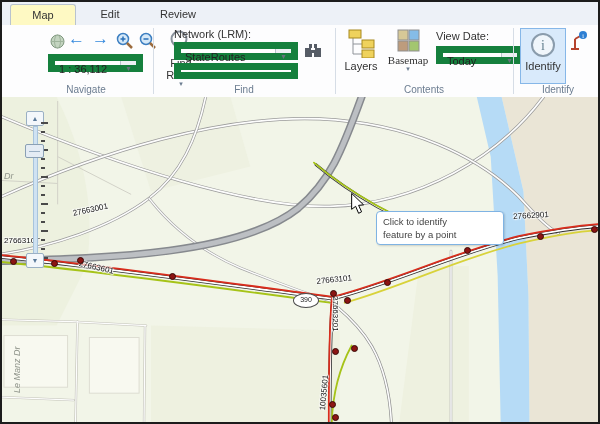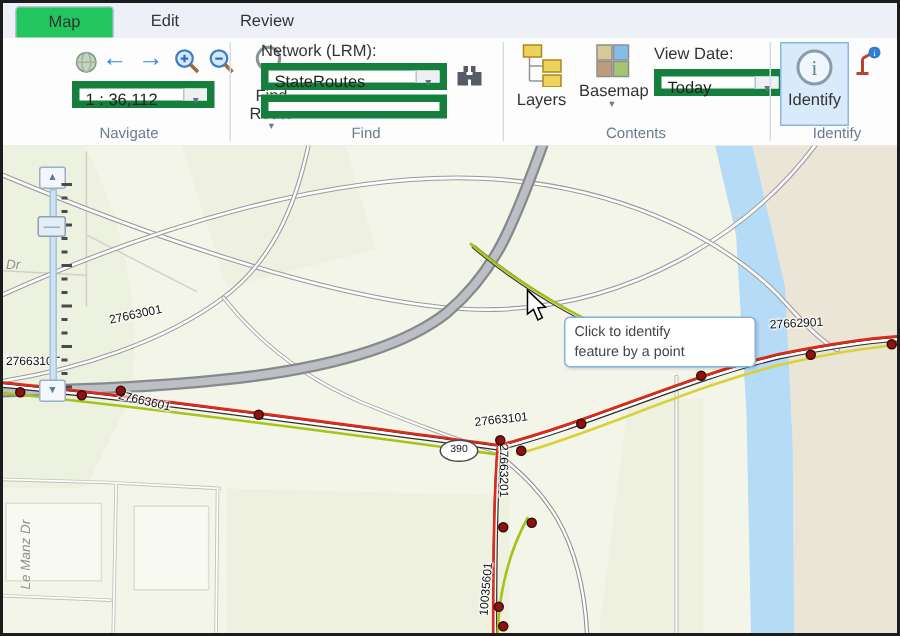--- a/index.html
+++ b/index.html
@@ -1,26 +1,26 @@
 <!DOCTYPE html>
 <html><head>
 <meta charset="utf-8">
 <style>
   html,body{margin:0;padding:0;background:#888;font-family:"Liberation Sans",sans-serif;}
   .window{position:relative;width:600px;height:424px;background:#fff;border:2px solid #1c1c1c;box-sizing:border-box;overflow:hidden;}
   
   .tabbar{position:absolute;left:0;top:0;width:100%;height:23px;background:#edf1f7;border-bottom:1px solid #c9d2dc;}
   .tab{position:absolute;top:2px;height:20px;line-height:20px;font-size:11px;color:#333;text-align:center;cursor:default;}
-  .tab.active{background:#22c55e;border:1px solid #b9c3cf;border-bottom:1px solid #fff;border-radius:3px 3px 0 0;top:2px;height:21px;}
+  .tab.active{background:#fef9c3;border:1px solid #b9c3cf;border-bottom:1px solid #fff;border-radius:3px 3px 0 0;top:2px;height:21px;}
   
   .ribbon{position:absolute;left:0;top:23px;width:100%;height:72px;background:#fdfdfe;border-bottom:1px solid #bfc9d4;}
   .sep{position:absolute;top:3px;bottom:3px;width:1px;background:#d6dde6;}
   .grouplabel{position:absolute;bottom:2px;font-size:10px;color:#6b7c90;text-align:center;}
   .btn{position:absolute;text-align:center;font-size:11px;color:#333;}
-  .combo{position:absolute;background:#fff;border:5px solid #15803d;height:18px;box-sizing:border-box;font-size:11px;color:#222;}
+  .combo{position:absolute;background:#fff;border:7px solid #15803d;height:18px;box-sizing:border-box;font-size:11px;color:#222;}
   .combo .val{position:absolute;left:4px;top:2px;white-space:nowrap;}
   .dd{position:absolute;right:0;top:0;bottom:0;width:15px;background:#eef1f4;border-left:1px solid #b9c2cc;color:#68727e;font-size:8px;line-height:16px;text-align:center;}
   .lbl{position:absolute;font-size:11px;color:#333;white-space:nowrap;text-align:right;}
   .caret{font-size:7px;color:#6b7c90;line-height:6px;}
   
   .map{position:absolute;left:0;top:95px;width:596px;height:325px;background:#f2f5e8;overflow:hidden;}
   .rlabel{position:absolute;font-size:8px;color:#111;white-space:nowrap;transform-origin:left top;
           text-shadow:0 0 2px #fff,0 0 2px #fff,0 0 1px #fff,1px 1px 1px #fff,-1px -1px 1px #fff;}
   .slabel{position:absolute;font-size:9px;font-style:italic;color:#8f948a;white-space:nowrap;transform-origin:left top;}
   .mkr{position:absolute;width:7px;height:7px;border-radius:50%;background:#8b1412;border:1px solid #3a0a08;box-sizing:border-box;}
@@ -98,21 +98,21 @@
 
     <div class="btn" style="left:340px;top:4px;width:38px;">
       <svg width="27" height="29" viewBox="0 0 27 29">
         <path d="M5,9 v16 M5,15 h9 M5,25 h9" stroke="#8f9399" fill="none"></path>
         <rect x="1" y="1" width="12" height="8" fill="#efd25c" stroke="#a8891f"></rect>
         <rect x="14" y="11" width="12" height="8" fill="#efd25c" stroke="#a8891f"></rect>
         <rect x="14" y="21" width="12" height="8" fill="#efd25c" stroke="#a8891f"></rect>
       </svg>
       <div>Layers</div>
     </div>
-    <div class="btn" style="left:384px;top:4px;width:44px;">
+    <div class="btn" style="left:384px;top:4px;width:44px;font-family:Liberation Serif, serif;">
       <svg width="23" height="23" viewBox="0 0 23 23">
         <rect x="1" y="1" width="10" height="10" fill="#d6c897" stroke="#8f8f8f"></rect>
         <rect x="12" y="1" width="10" height="10" fill="#85bce8" stroke="#8f8f8f"></rect>
         <rect x="1" y="12" width="10" height="10" fill="#bd9c7d" stroke="#8f8f8f"></rect>
         <rect x="12" y="12" width="10" height="10" fill="#a3c66f" stroke="#8f8f8f"></rect>
       </svg>
       <div>Basemap</div>
       <div class="caret">▾</div>
     </div>
     <div class="lbl" style="left:434px;top:5px;">View Date:</div>

